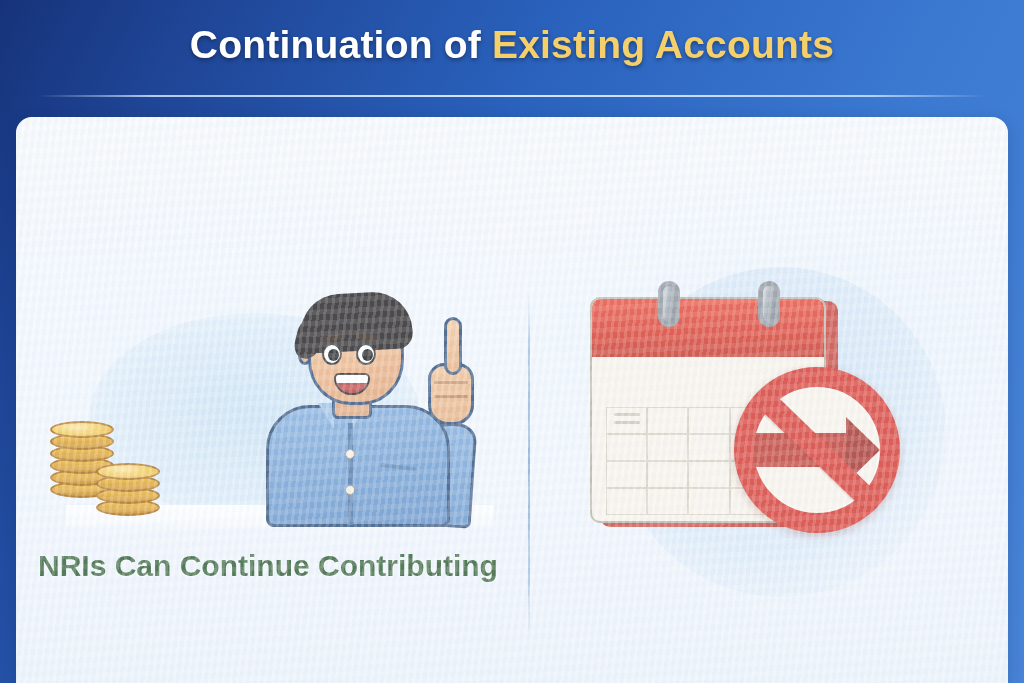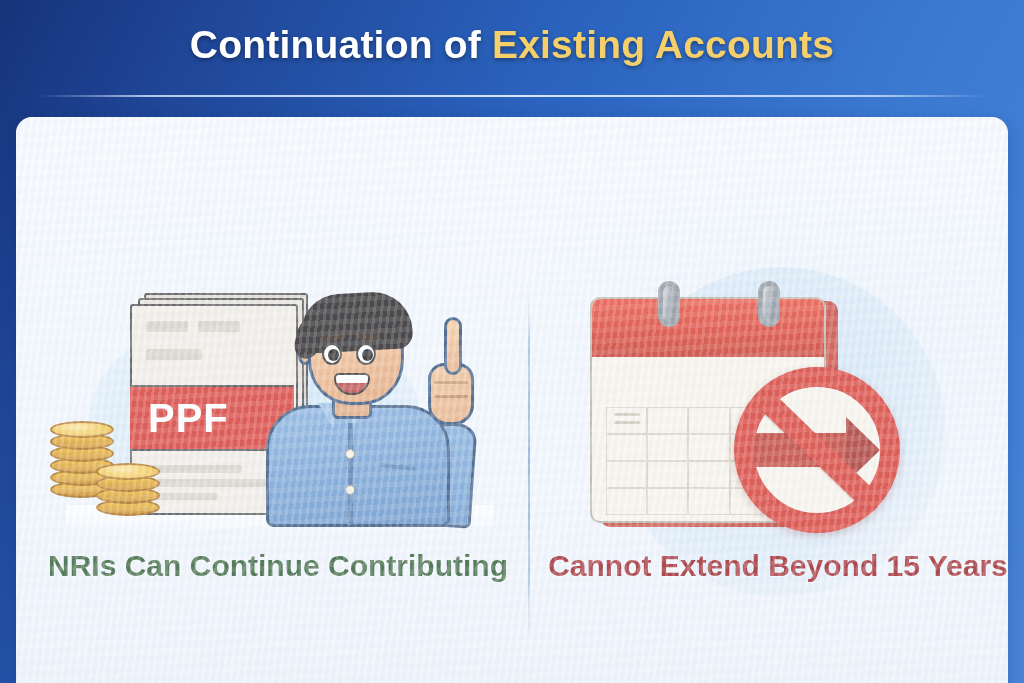--- a/index.html
+++ b/index.html
@@ -74,21 +74,21 @@
 
   
   .col{position:absolute;top:150px;width:480px;height:400px;}
   .col.left{left:22px;}
   .col.right{left:522px;}
 
   .art{position:relative;width:480px;height:262px;}
 
   .caption{
     position:absolute;left:0;top:278px;width:480px;
-    text-align:center;font-size:30px;font-weight:bold;line-height:1.42;
+    text-align:left;font-size:30px;font-weight:bold;line-height:1.42;
     text-shadow:0 1px 2px rgba(255,255,255,.75);
   }
   .caption.green{color:#2f5d31;}
   .caption.red{color:#9e2025;}
 
   
   .blob-l{
     position:absolute;left:52px;top:46px;width:330px;height:206px;border-radius:50%;
     background:radial-gradient(ellipse at 50% 50%, rgba(175,211,238,.58) 0%, rgba(189,220,242,.40) 58%, rgba(210,232,247,0) 100%);
   }
@@ -270,34 +270,20 @@
         <i class="c4"></i>
     </div>
 
     <div class="divider"></div>
 
     <div class="col left">
       <div class="art">
         <div class="blob-l"></div>
         <div class="ground-l"></div>
 
-        <div class="book">
-          <div class="pg p3"></div>
-          <div class="pg p2"></div>
-          <div class="pg p1"></div>
-          <div class="ln a"></div>
-            <div class="ln b"></div>
-            <div class="ln c"></div>
-          <div class="band">
-            <span>PPF</span>
-          </div>
-          <div class="ln d"></div>
-            <div class="ln e"></div>
-            <div class="ln f"></div>
-        </div>
 
         <div class="coins">
           <div class="stack-a">
             <div class="coin"></div>
               <div class="coin"></div>
               <div class="coin"></div>
             <div class="coin"></div>
               <div class="coin"></div>
               <div class="coin top"></div>
           </div>
@@ -386,17 +372,16 @@
         </div>
 
         <div class="noentry">
           <div class="ring-o"></div>
           <div class="arrow"></div>
           <div class="arrowhead"></div>
           <div class="slash"></div>
         </div>
 
       </div>
-      <div class="caption red">Cannot Extend Beyond 15 Years</div>
     </div>
 
   </div>
 </div>
 
 </body></html>

